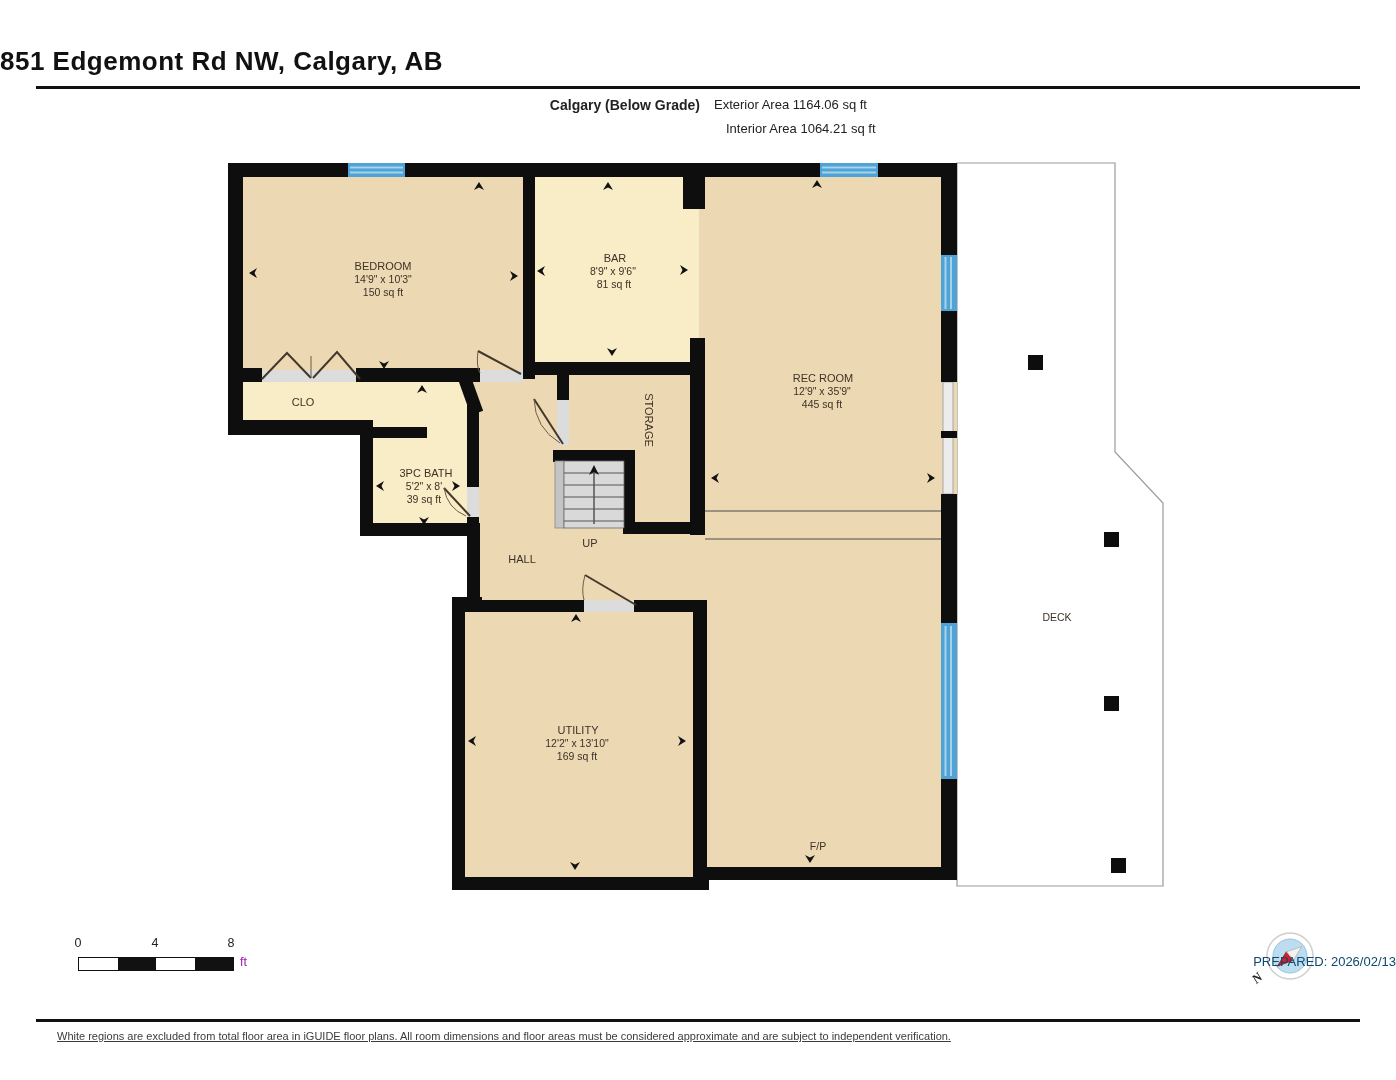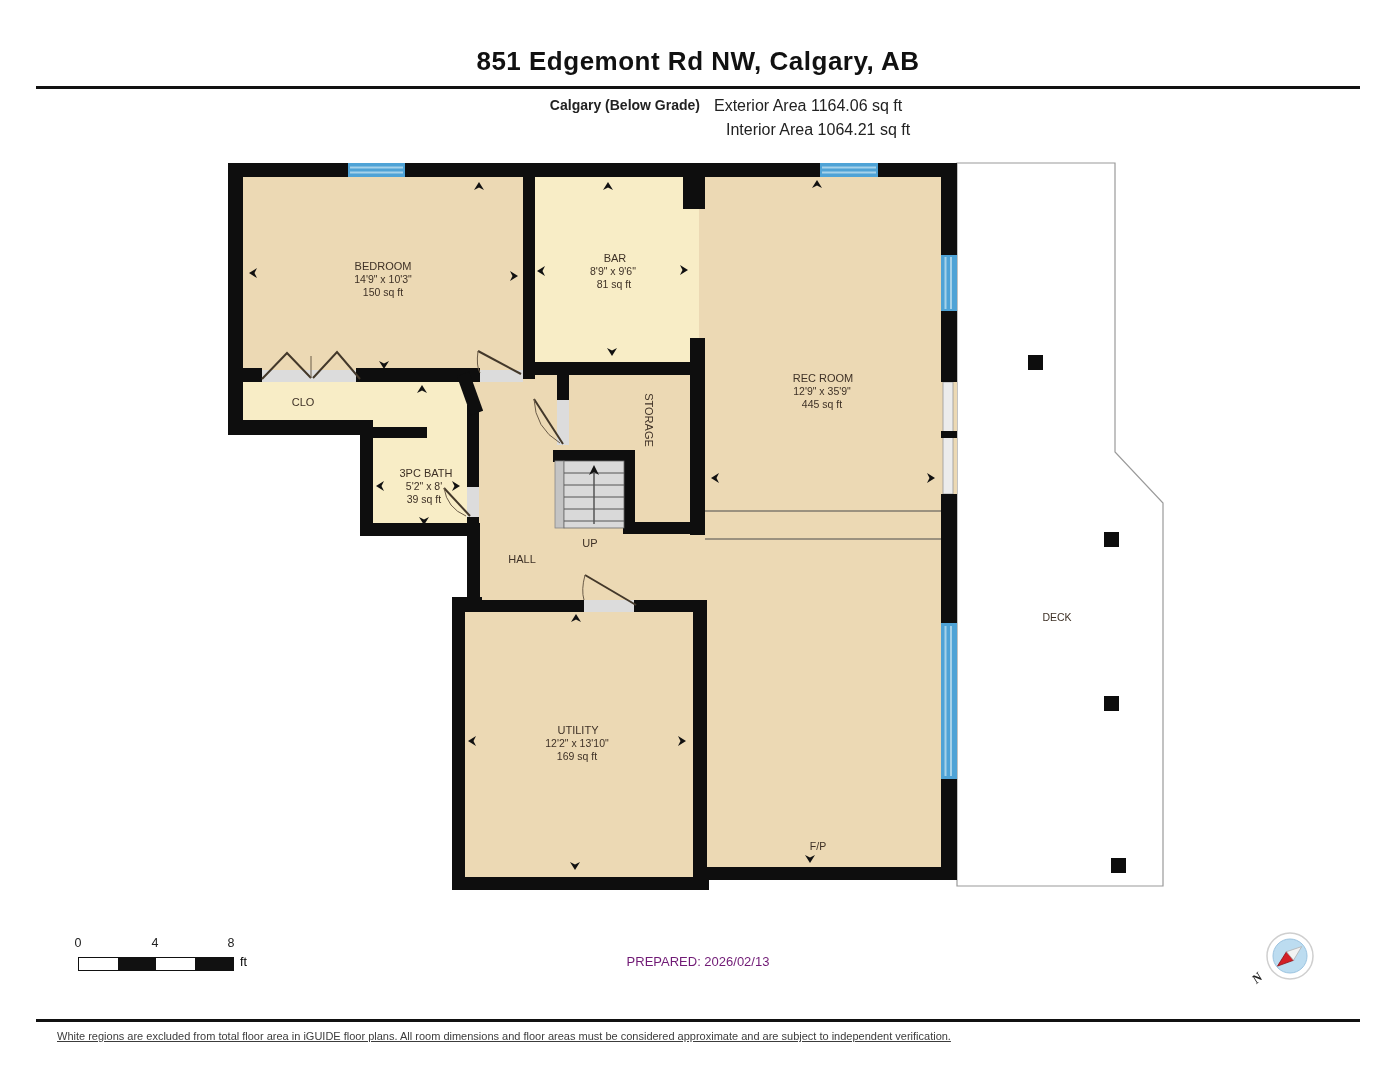--- a/index.html
+++ b/index.html
@@ -1,29 +1,29 @@
 <!DOCTYPE html>
 <html style="--floor-tan: #ecd9b4; --floor-yellow: #f8edc6; --wall: #0e0e0e; --window-blue: #4fa3d6; --window-stripe: #a6d2ea; --label: #3e3126; --deck-outline: #9a9a9a;"><head>
 <meta charset="utf-8">
 <style>
   html,body{margin:0;padding:0;background:#fff;}
   .page{position:relative;width:1396px;height:1080px;background:#fff;overflow:hidden;
         font-family:"Liberation Sans",sans-serif;}
   .abs{position:absolute;}
-  .title{top:46px;left:0;width:100%;text-align:center;font-size:26px;font-weight:bold;color:#111;letter-spacing:.5px;}
+  .title{top:46px;left:0;width:100%;text-align:left;font-size:26px;font-weight:bold;color:#111;letter-spacing:.5px;}
   .rule{left:36px;right:36px;height:3px;background:#111;}
   .rule.top{top:86px;}
   .rule.bottom{top:1019px;}
   .floor-label{top:97px;left:380px;width:320px;text-align:right;font-size:14px;font-weight:bold;color:#222;}
-  .area-line{left:714px;font-size:16px;color:#222;}
+  .area-line{left:714px;font-size:13px;color:#222;}
   .ext{top:97px;} .int{top:121px;margin-left:12px;}
-  .prepared{top:954px;left:0;width:100%;text-align:center;font-size:13px;color:#701a75;}
+  .prepared{top:954px;left:0;width:100%;text-align:right;font-size:13px;color:#0c4a6e;}
   .footer-note{top:1030px;left:57px;font-size:11px;color:#3c3c3c;text-decoration:underline;}
   .scale-num{top:936px;width:26px;text-align:center;font-size:12.5px;color:#222;}
-  .scale-ft{top:955px;left:240px;font-size:12.5px;color:#000000;}
+  .scale-ft{top:955px;left:240px;font-size:12.5px;color:#a21caf;}
   .scalebar{top:957px;left:78px;width:154px;height:12px;border:1px solid #111;display:flex;}
   .scalebar div{height:100%;flex:1;}
   .sb-w{background:#fff;} .sb-b{background:#111;}
   svg.plan{position:absolute;top:0;left:0;}
   .wall{fill:var(--wall);}
   .wallline{stroke:var(--wall);stroke-width:13;}
   .tan{fill:var(--floor-tan);}
   .yellow{fill:var(--floor-yellow);}
   .win{fill:var(--window-blue);}
   .winstripe{stroke:var(--window-stripe);stroke-width:2;fill:none;}

